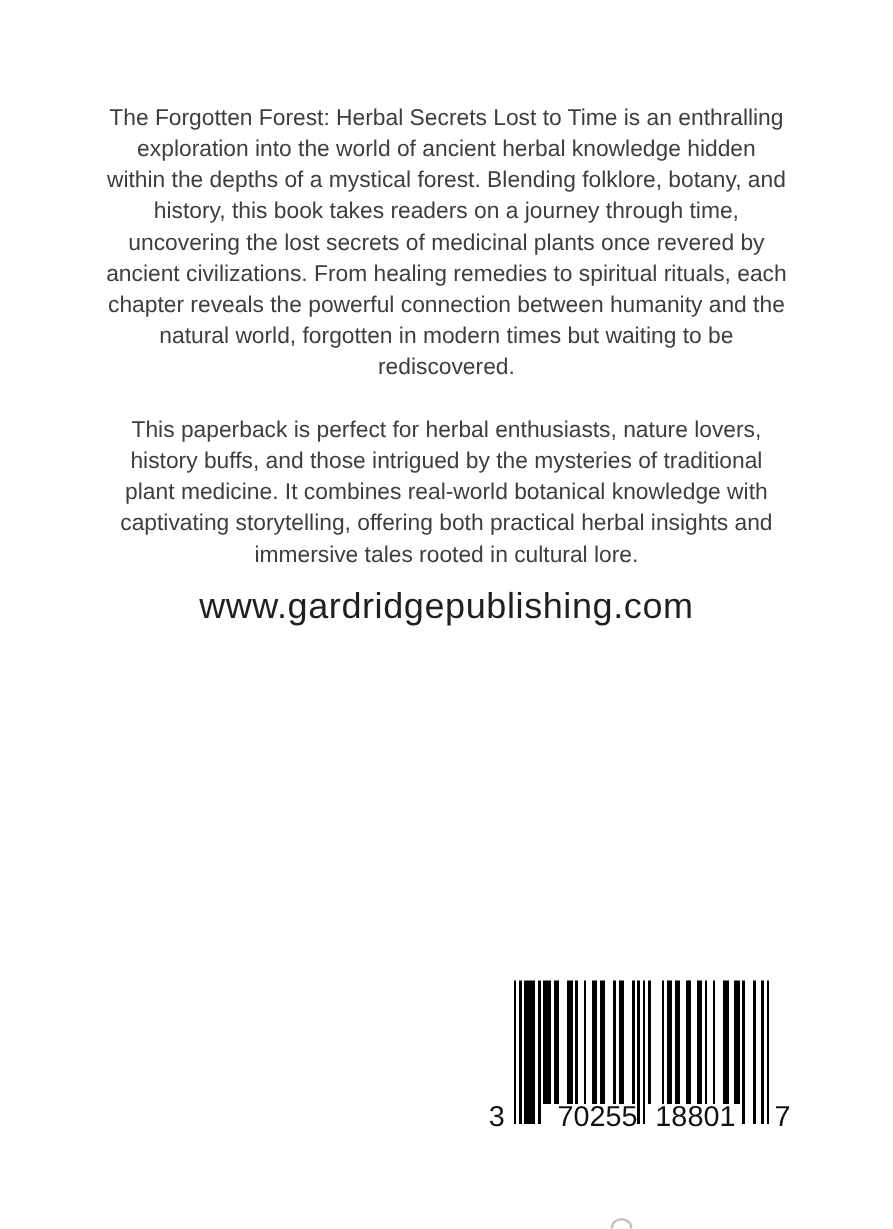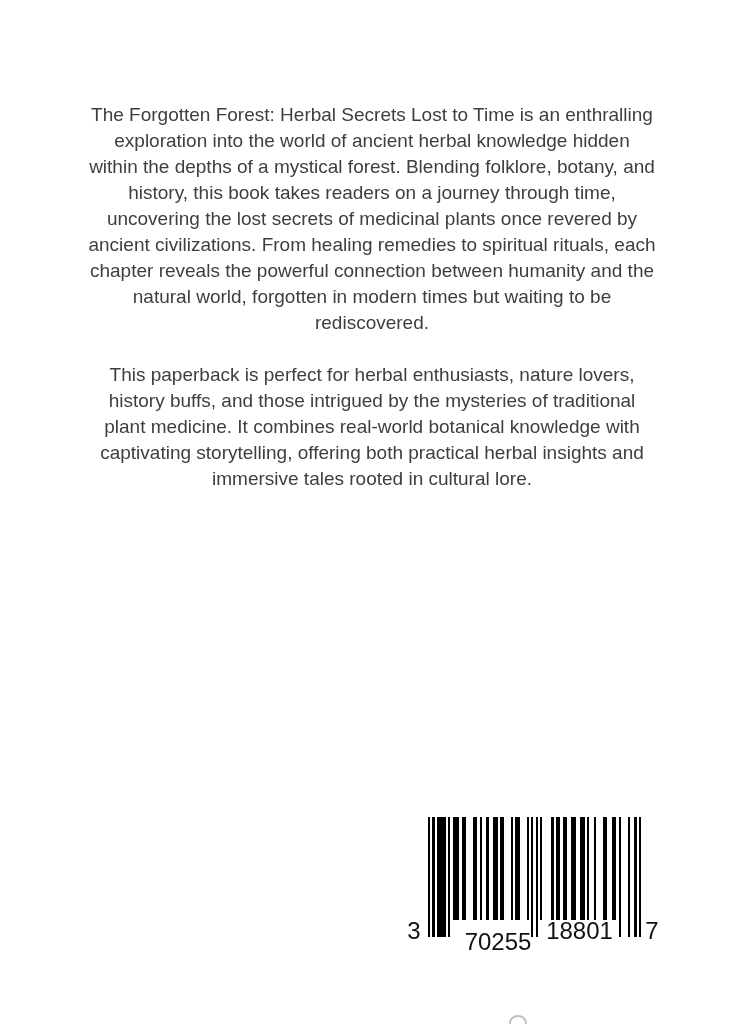--- a/index.html
+++ b/index.html
@@ -11,21 +11,21 @@
   .page {
     position: relative;
     width: 744px;
     height: 1024px;
     margin: 0 auto;
     background: #ffffff;
     overflow: hidden;
   }
   .synopsis {
     position: absolute;
-    top: 76px;
+    top: 60px;
     left: 57px;
     width: 630px;
     text-align: center;
     font-size: 19px;
     line-height: 26px;
     color: #3e3e3e;
     white-space: pre-line;
   }
   .synopsis p {
     margin: 0;
@@ -59,21 +59,21 @@
   }
   .barcode-digit {
     position: absolute;
     top: 104px;
     font-size: 24px;
     line-height: 24px;
     color: #111111;
     text-align: center;
   }
   .bc-left  { left: -4px;  width: 20px; }
-  .bc-g1    { left: 42px;  width: 96px; margin-top: 11px; }
+  .bc-g1    { left: 42px;  width: 96px; }
   .bc-g2    { left: 132px; width: 79px; }
   .bc-right { left: 234px; width: 20px; }
   .bottom-artifact {
     position: absolute;
     left: 509px;
     top: 1015px;
     width: 18px;
     height: 16px;
     border: 2px solid #a0a0a0;
     border-radius: 50%;
@@ -96,20 +96,21 @@
 chapter reveals the powerful connection between humanity and the
 natural world, forgotten in modern times but waiting to be
 rediscovered.</p>
     <p>This paperback is perfect for herbal enthusiasts, nature lovers,
 history buffs, and those intrigued by the mysteries of traditional
 plant medicine. It combines real-world botanical knowledge with
 captivating storytelling, offering both practical herbal insights and
 immersive tales rooted in cultural lore.</p>
   </div>
 
+  <div class="website-url">www.gardridgepublishing.com</div>
 
   <div class="barcode">
     <svg id="barcode-svg" class="barcode-bars" shape-rendering="crispEdges" xmlns="http://www.w3.org/2000/svg" viewBox="0 0 213 120">
         <rect x="0.00" y="0" width="2.27" height="120" fill="#000000"></rect>
         <rect x="4.48" y="0" width="2.27" height="120" fill="#000000"></rect>
         <rect x="8.97" y="0" width="2.27" height="120" fill="#000000"></rect>
         <rect x="11.21" y="0" width="2.27" height="120" fill="#000000"></rect>
         <rect x="13.45" y="0" width="2.27" height="120" fill="#000000"></rect>
         <rect x="15.69" y="0" width="2.27" height="120" fill="#000000"></rect>
         <rect x="20.18" y="0" width="2.27" height="120" fill="#000000"></rect>

